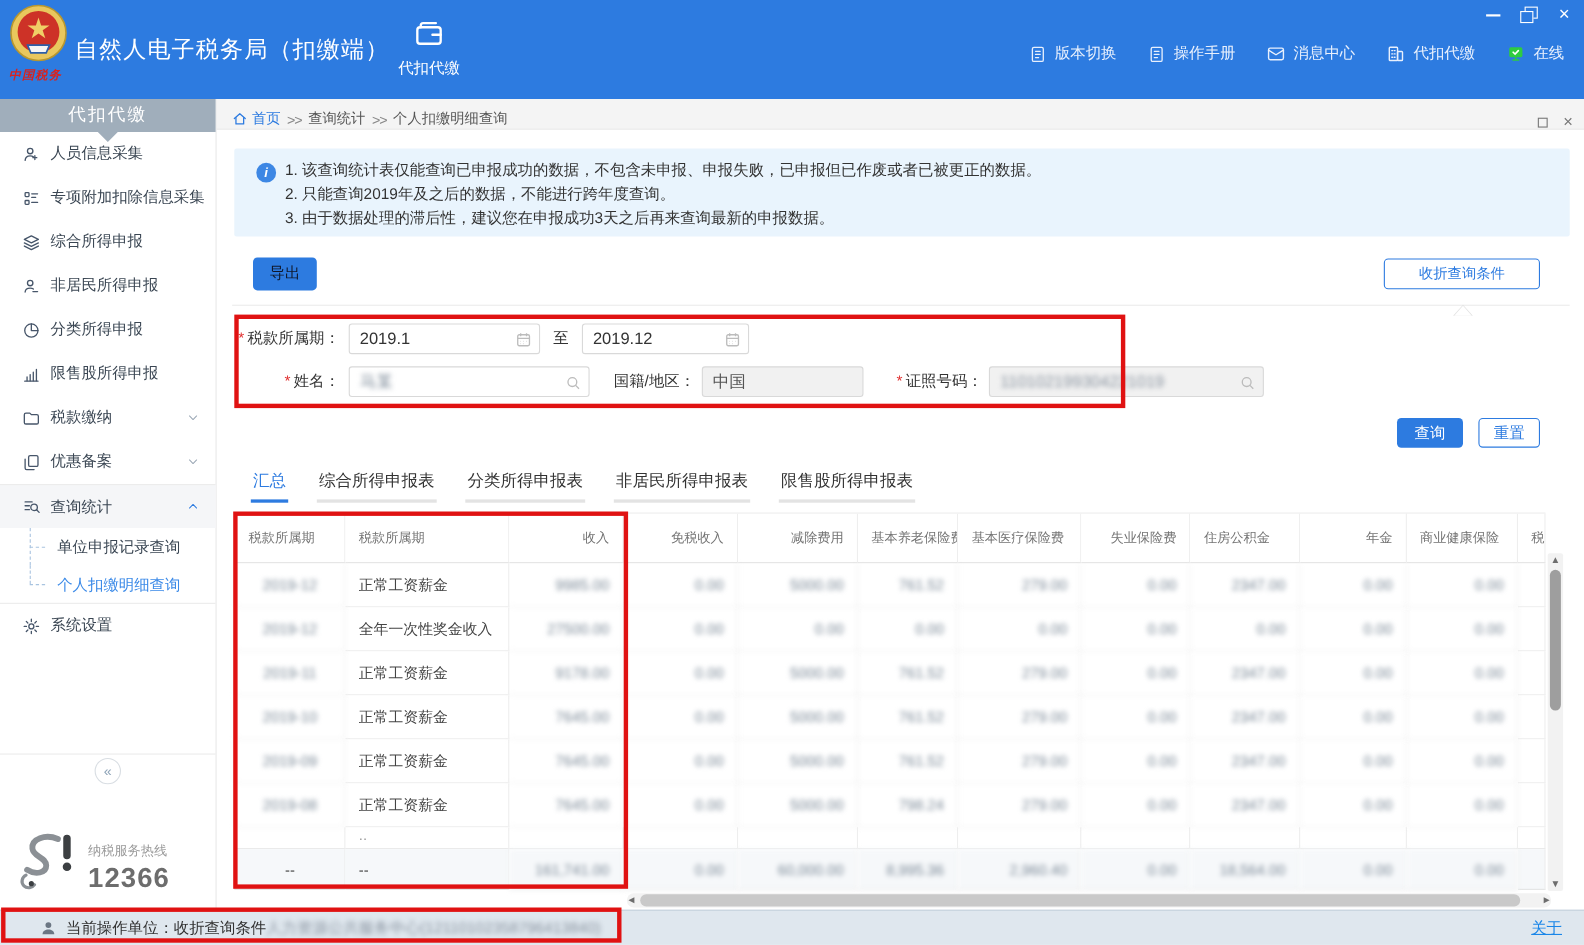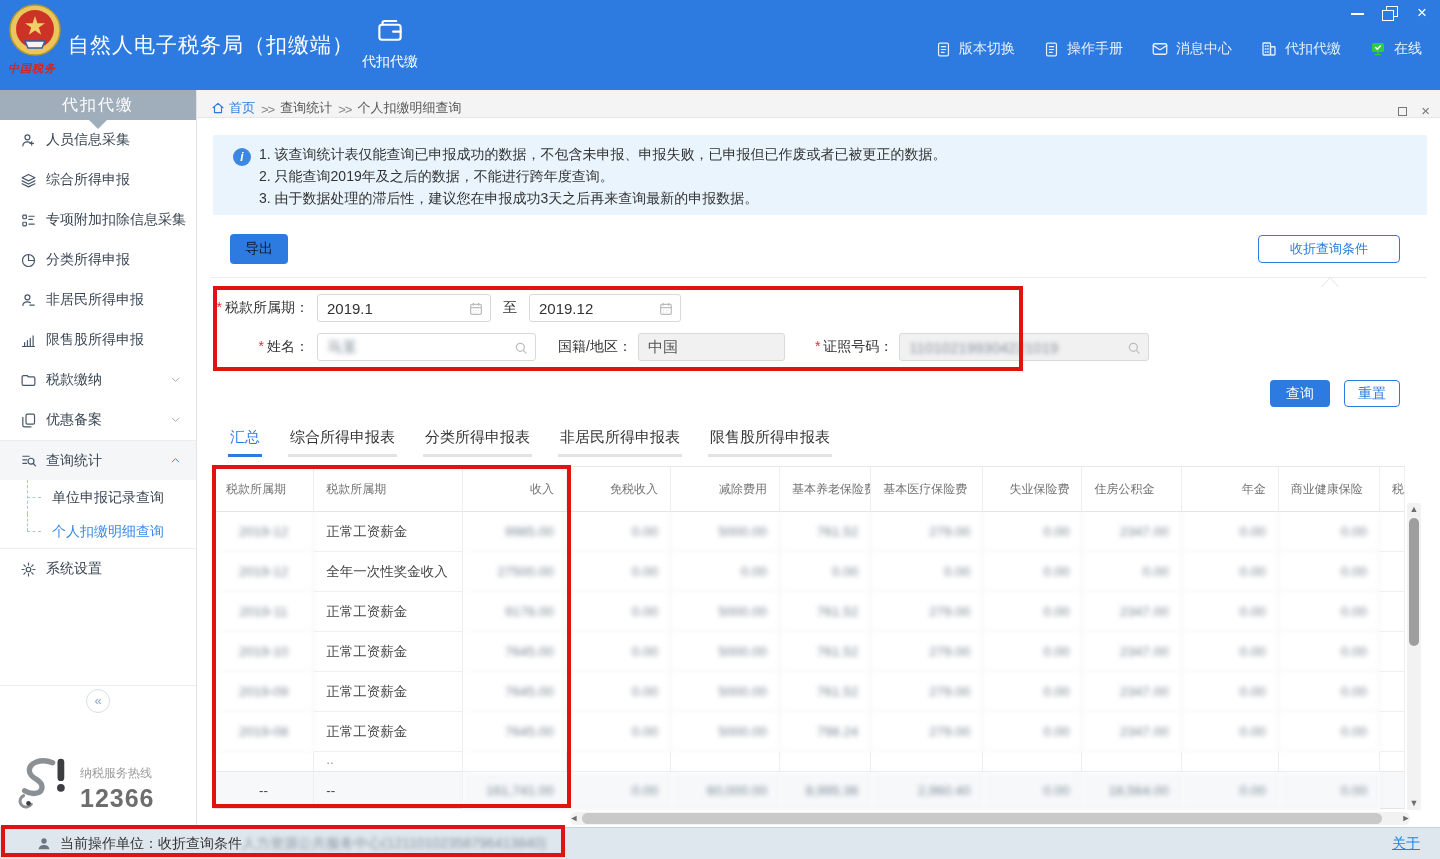--- a/index.html
+++ b/index.html
@@ -209,48 +209,48 @@
         <div class="menu-item">
           <span class="mi-icon"><svg width="17" height="17" viewBox="0 0 24 24" fill="none" stroke="currentColor" stroke-width="1.7" stroke-linecap="round" stroke-linejoin="round">
               <circle cx="10.5" cy="7.5" r="3.5"></circle>
               <path d="M4 19.5c.4-4 3.3-5.7 6.5-5.7 1.6 0 3 .4 4.1 1.2"></path>
               <path d="M16.5 13.5v5M14 16h5"></path>
             </svg></span>
           <span>人员信息采集</span>
         </div>
         <div class="menu-item">
           <span class="mi-icon"><svg width="17" height="17" viewBox="0 0 24 24" fill="none" stroke="currentColor" stroke-width="1.7" stroke-linecap="round" stroke-linejoin="round">
+              <rect x="4" y="4.5" width="5" height="5" rx="1"></rect>
+              <rect x="4" y="14.5" width="5" height="5" rx="1"></rect>
+              <path d="M12.5 6h7.5M12.5 17h7.5M12.5 10.5h5"></path>
+            </svg></span>
+          <span>专项附加扣除信息采集</span>
+        </div>
+        <div class="menu-item">
+          <span class="mi-icon"><svg width="17" height="17" viewBox="0 0 24 24" fill="none" stroke="currentColor" stroke-width="1.7" stroke-linecap="round" stroke-linejoin="round">
               <path d="M12 3.5 21 8l-9 4.5L3 8z"></path>
               <path d="M3 12.5l9 4.5 9-4.5"></path>
               <path d="M3 16.5l9 4.5 9-4.5"></path>
             </svg></span>
           <span>综合所得申报</span>
         </div>
         <div class="menu-item">
           <span class="mi-icon"><svg width="17" height="17" viewBox="0 0 24 24" fill="none" stroke="currentColor" stroke-width="1.7" stroke-linecap="round" stroke-linejoin="round">
-              <rect x="4" y="4.5" width="5" height="5" rx="1"></rect>
-              <rect x="4" y="14.5" width="5" height="5" rx="1"></rect>
-              <path d="M12.5 6h7.5M12.5 17h7.5M12.5 10.5h5"></path>
-            </svg></span>
-          <span>专项附加扣除信息采集</span>
-        </div>
-        <div class="menu-item">
-          <span class="mi-icon"><svg width="17" height="17" viewBox="0 0 24 24" fill="none" stroke="currentColor" stroke-width="1.7" stroke-linecap="round" stroke-linejoin="round">
-              <circle cx="12" cy="12" r="8.5"></circle>
-              <path d="M12 3.5V12h8.5"></path>
-            </svg></span>
-          <span>分类所得申报</span>
-        </div>
-        <div class="menu-item">
-          <span class="mi-icon"><svg width="17" height="17" viewBox="0 0 24 24" fill="none" stroke="currentColor" stroke-width="1.7" stroke-linecap="round" stroke-linejoin="round">
               <circle cx="10.5" cy="7.5" r="3.5"></circle>
               <path d="M4 19c.4-3.5 3.2-5 6.5-5 1.6 0 3 .4 4.2 1.2"></path>
               <path d="M14 18.5h6"></path>
             </svg></span>
           <span>非居民所得申报</span>
+        </div>
+        <div class="menu-item">
+          <span class="mi-icon"><svg width="17" height="17" viewBox="0 0 24 24" fill="none" stroke="currentColor" stroke-width="1.7" stroke-linecap="round" stroke-linejoin="round">
+              <circle cx="12" cy="12" r="8.5"></circle>
+              <path d="M12 3.5V12h8.5"></path>
+            </svg></span>
+          <span>分类所得申报</span>
         </div>
         <div class="menu-item">
           <span class="mi-icon"><svg width="17" height="17" viewBox="0 0 24 24" fill="none" stroke="currentColor" stroke-width="1.7" stroke-linecap="round" stroke-linejoin="round">
               <path d="M3.5 20.5h17"></path>
               <path d="M6.5 20v-5M10.5 20v-8M14.5 20V9M18.5 20V5.5"></path>
             </svg></span>
           <span>限售股所得申报</span>
         </div>
         <div class="menu-item">
           <span class="mi-icon"><svg width="17" height="17" viewBox="0 0 24 24" fill="none" stroke="currentColor" stroke-width="1.7" stroke-linecap="round" stroke-linejoin="round">

